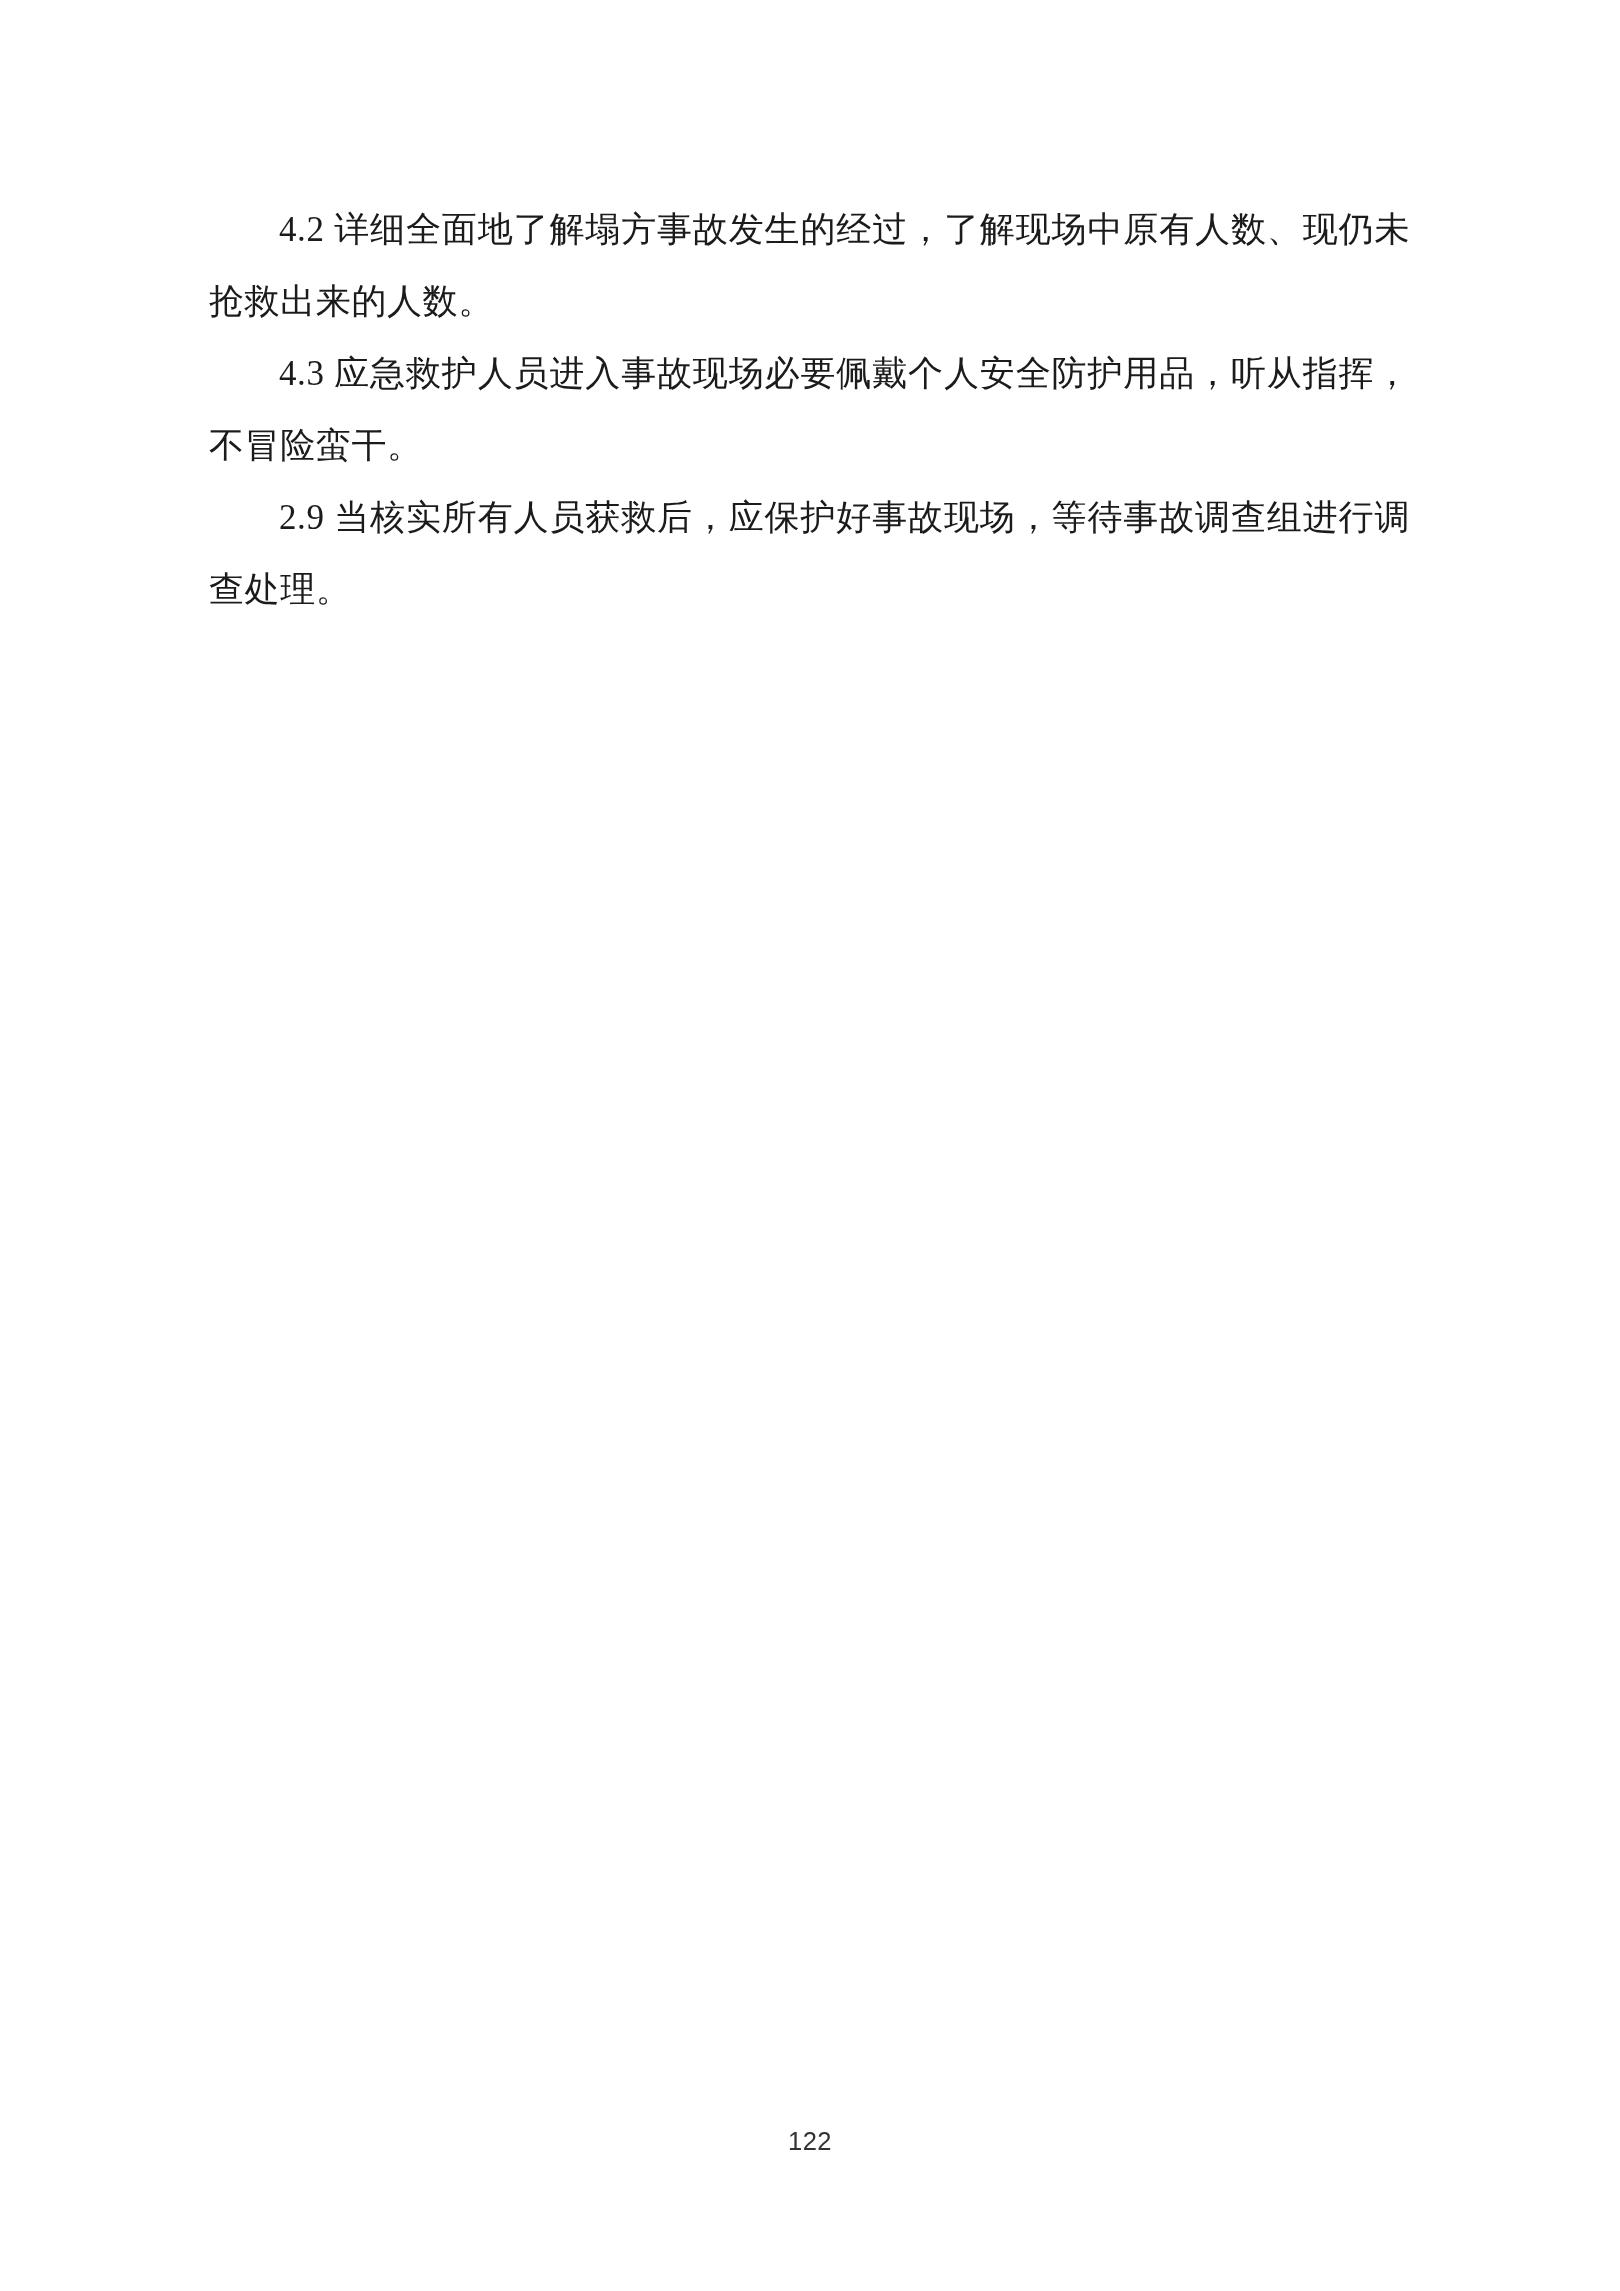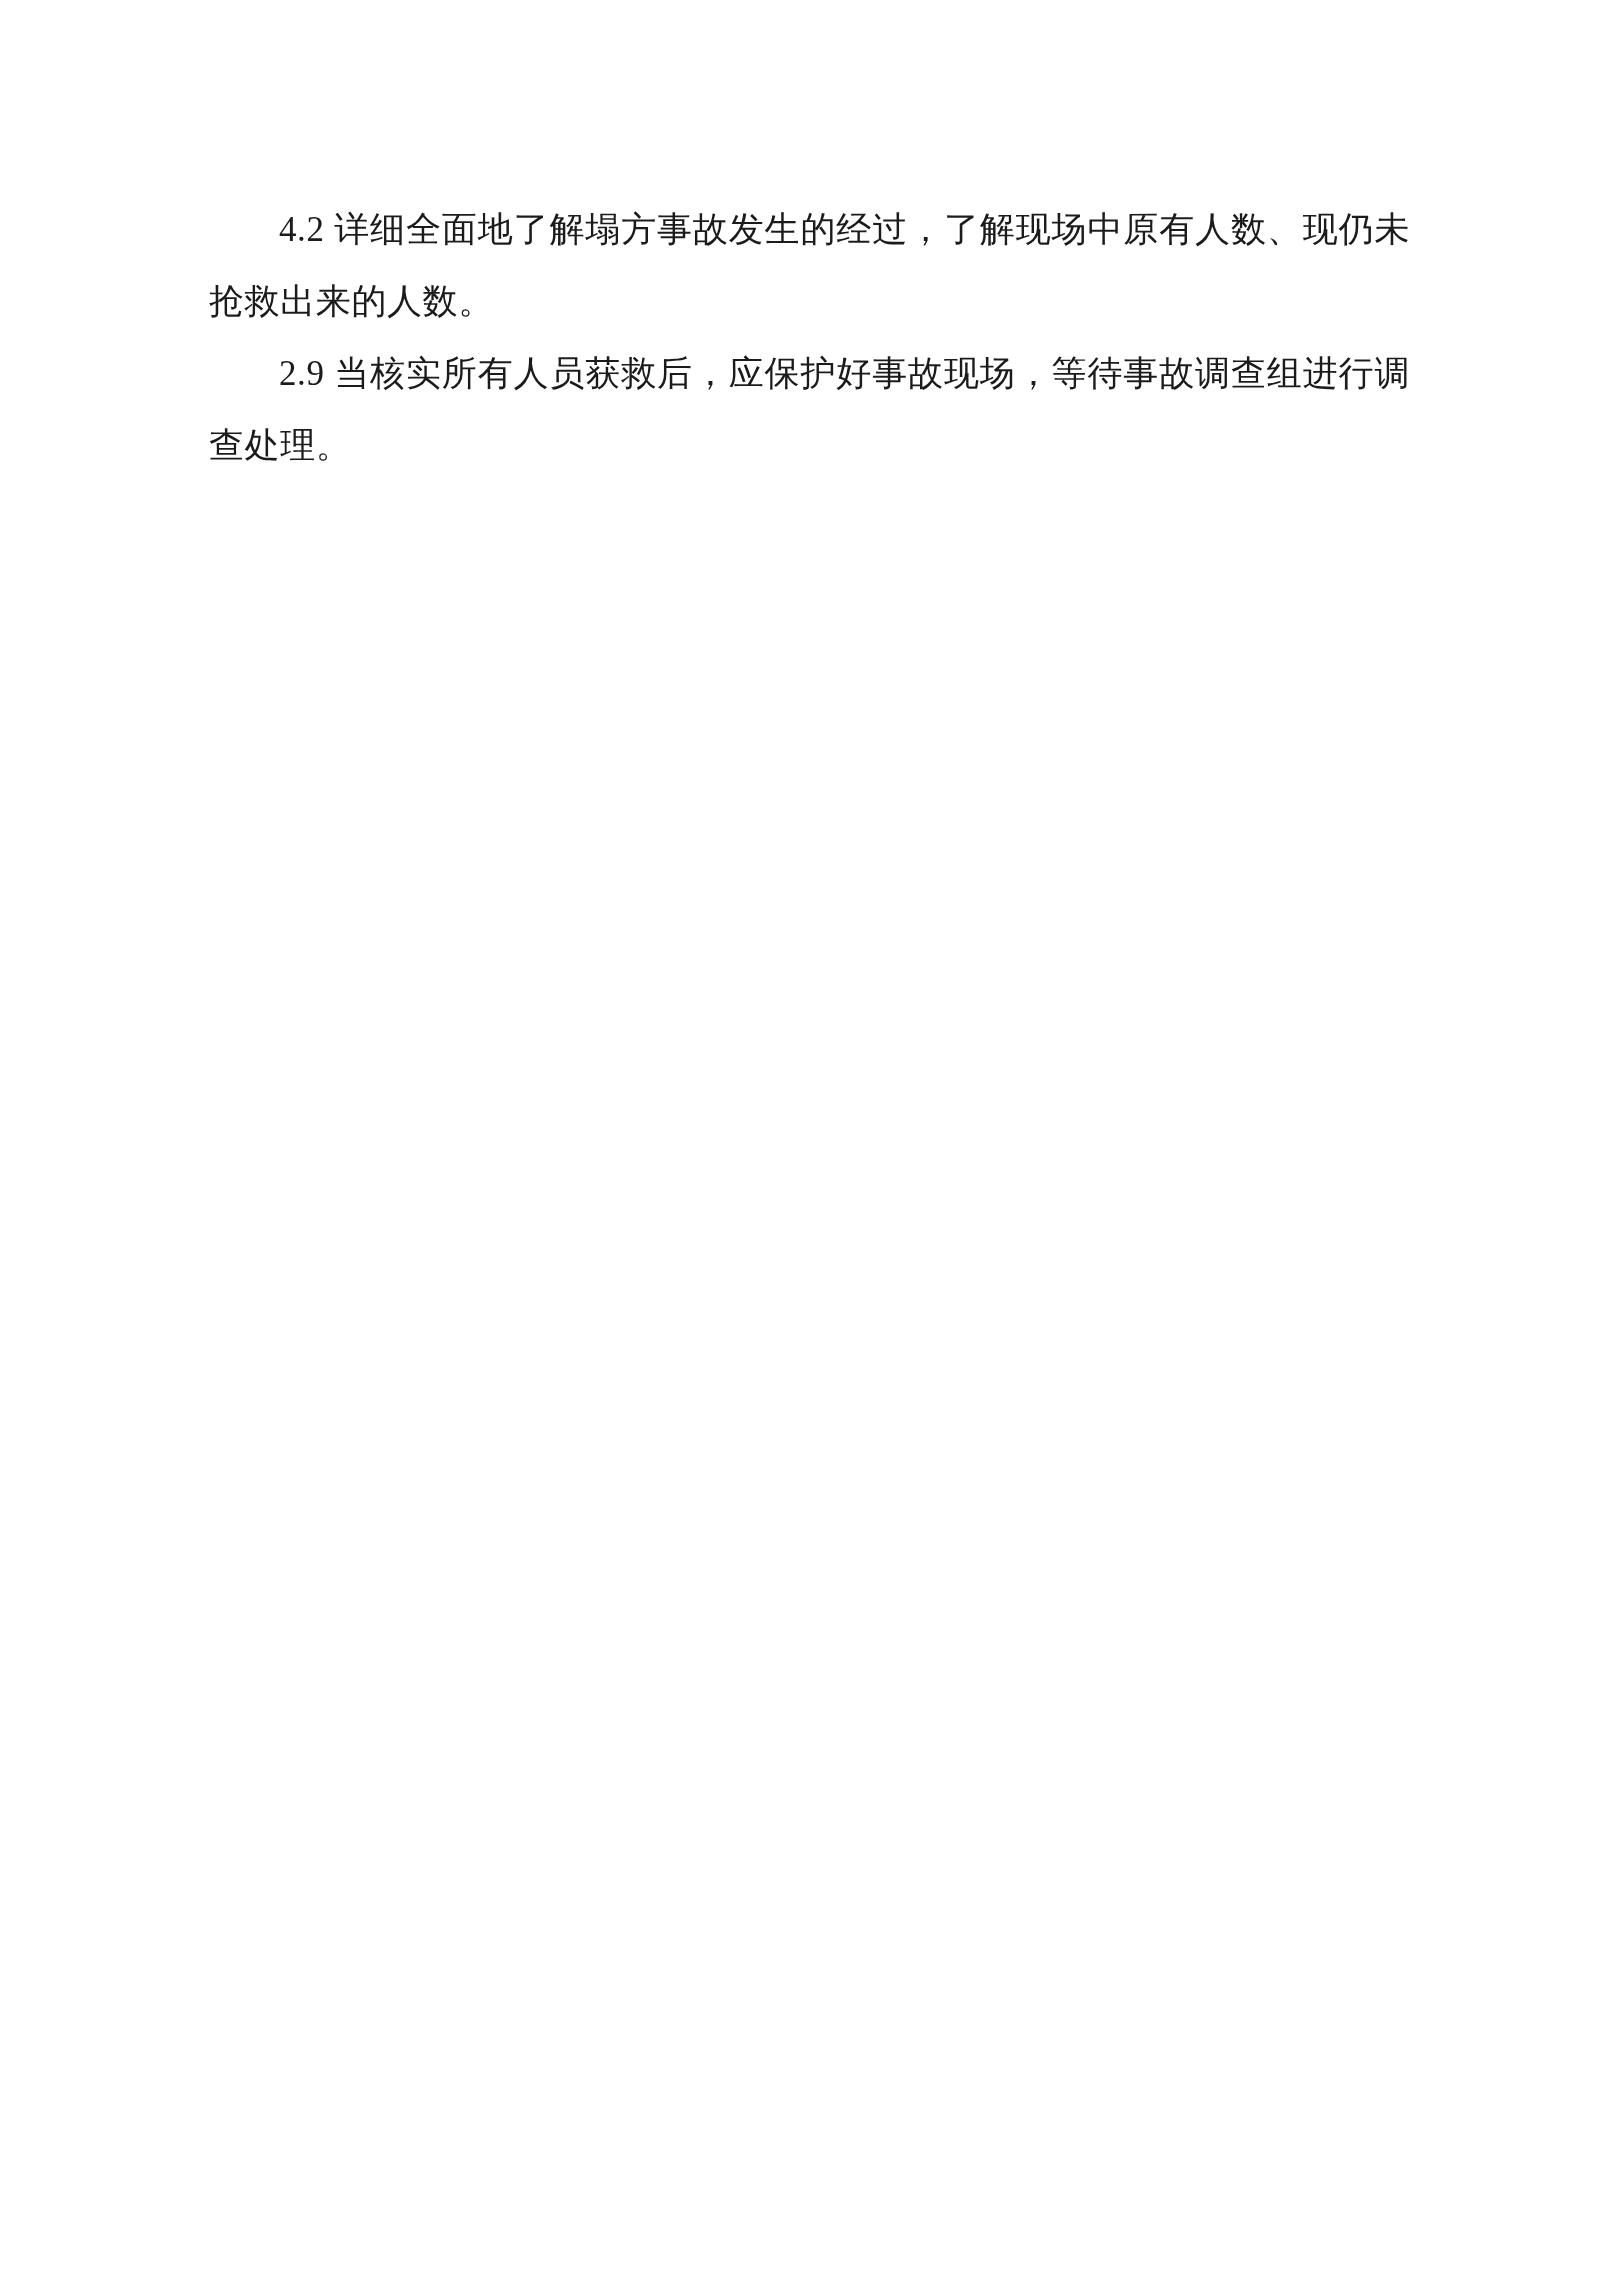--- a/index.html
+++ b/index.html
@@ -48,18 +48,22 @@
     letter-spacing: 0.5px;
   }
 </style>
 </head>
 <body>
 
 <div class="page">
 
   <div class="content">
     <p class="para">4.2 详细全面地了解塌方事故发生的经过，了解现场中原有人数、现仍未抢救出来的人数。</p>
+    <p class="para">4.3 应急救护人员进入事故现场必要佩戴个人安全防护用品，听从指挥，不冒险蛮干。</p>
     <p class="para">2.9 当核实所有人员获救后，应保护好事故现场，等待事故调查组进行调查处理。</p>
   </div>
 
+  <div class="footer">
+    <span class="page-number">122</span>
+  </div>
 
 </div>
 
 
 </body></html>

